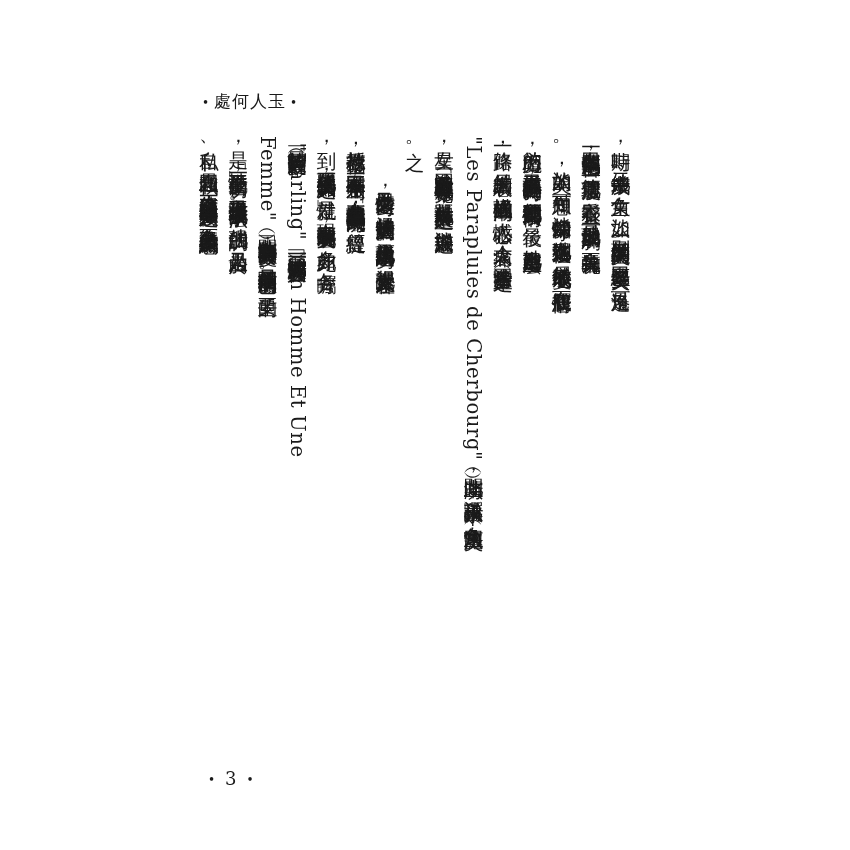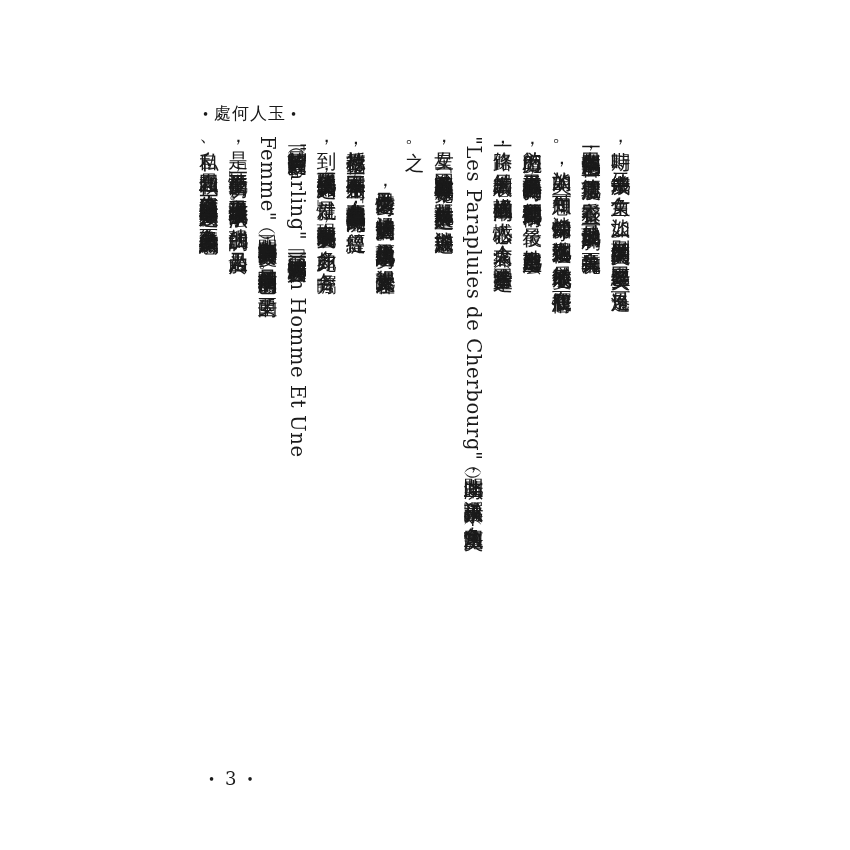--- a/index.html
+++ b/index.html
@@ -1,18 +1,18 @@
 <!DOCTYPE html>
 <html><head>
 <meta charset="utf-8">
 <style>
   html, body { margin: 0; padding: 0; background: #ffffff; }
   body { width: 850px; height: 850px; position: relative; overflow: hidden;
          font-family: "DejaVu Serif", "Liberation Serif", serif; color: #1a1a1a; }
-  .running-head { position: absolute; left: 198px; top: 102px; font-size: 17px;
+  .running-head { position: absolute; left: 198px; top: 90px; font-size: 17px;
                   letter-spacing: 1px; white-space: nowrap; }
   .running-head .dot { font-size: 12px; vertical-align: middle; margin: 0 4px; }
   .page-body { position: absolute; top: 136px; right: 215px; height: 615px;
                writing-mode: vertical-rl; font-size: 19.6px; line-height: 29.4px;
                letter-spacing: 0.6px; }
   .page-body .col { display: block; height: 615px; white-space: nowrap; overflow: hidden; }
   .folio { position: absolute; left: 198px; top: 768px; font-size: 18px; white-space: nowrap; }
   .folio .dot { font-size: 12px; vertical-align: middle; margin: 0 10px; }
 </style>
 </head>

